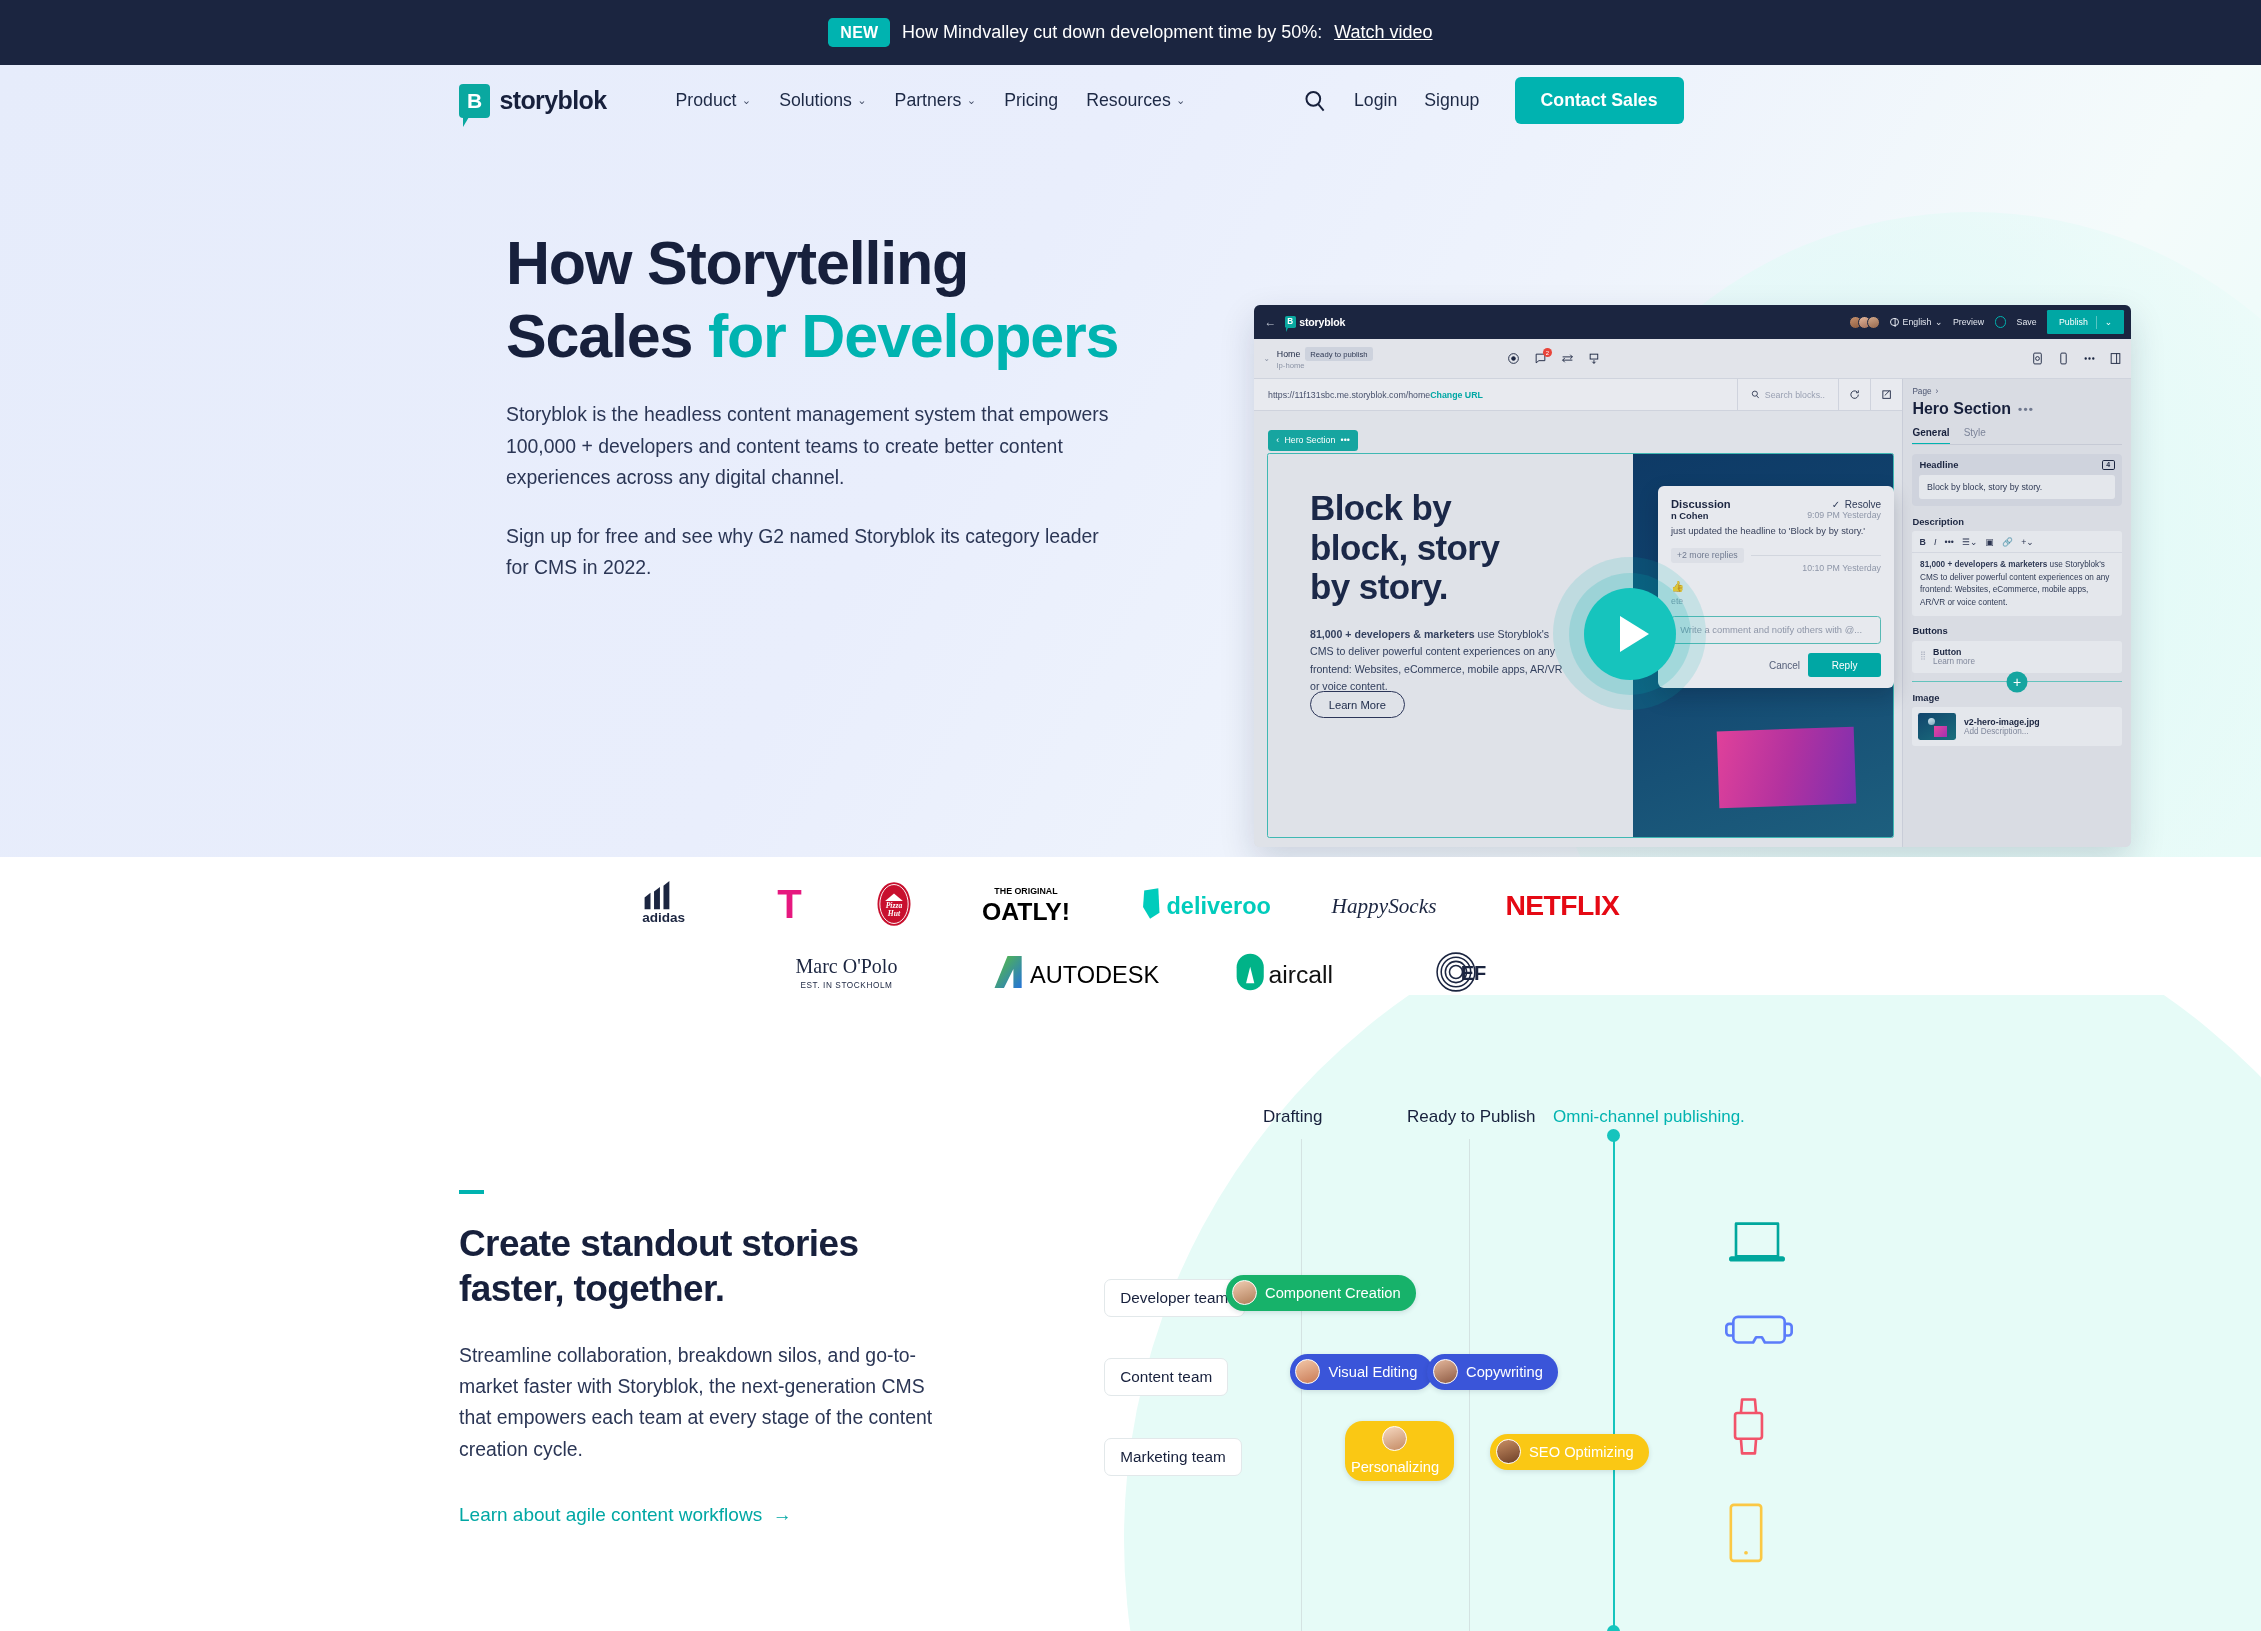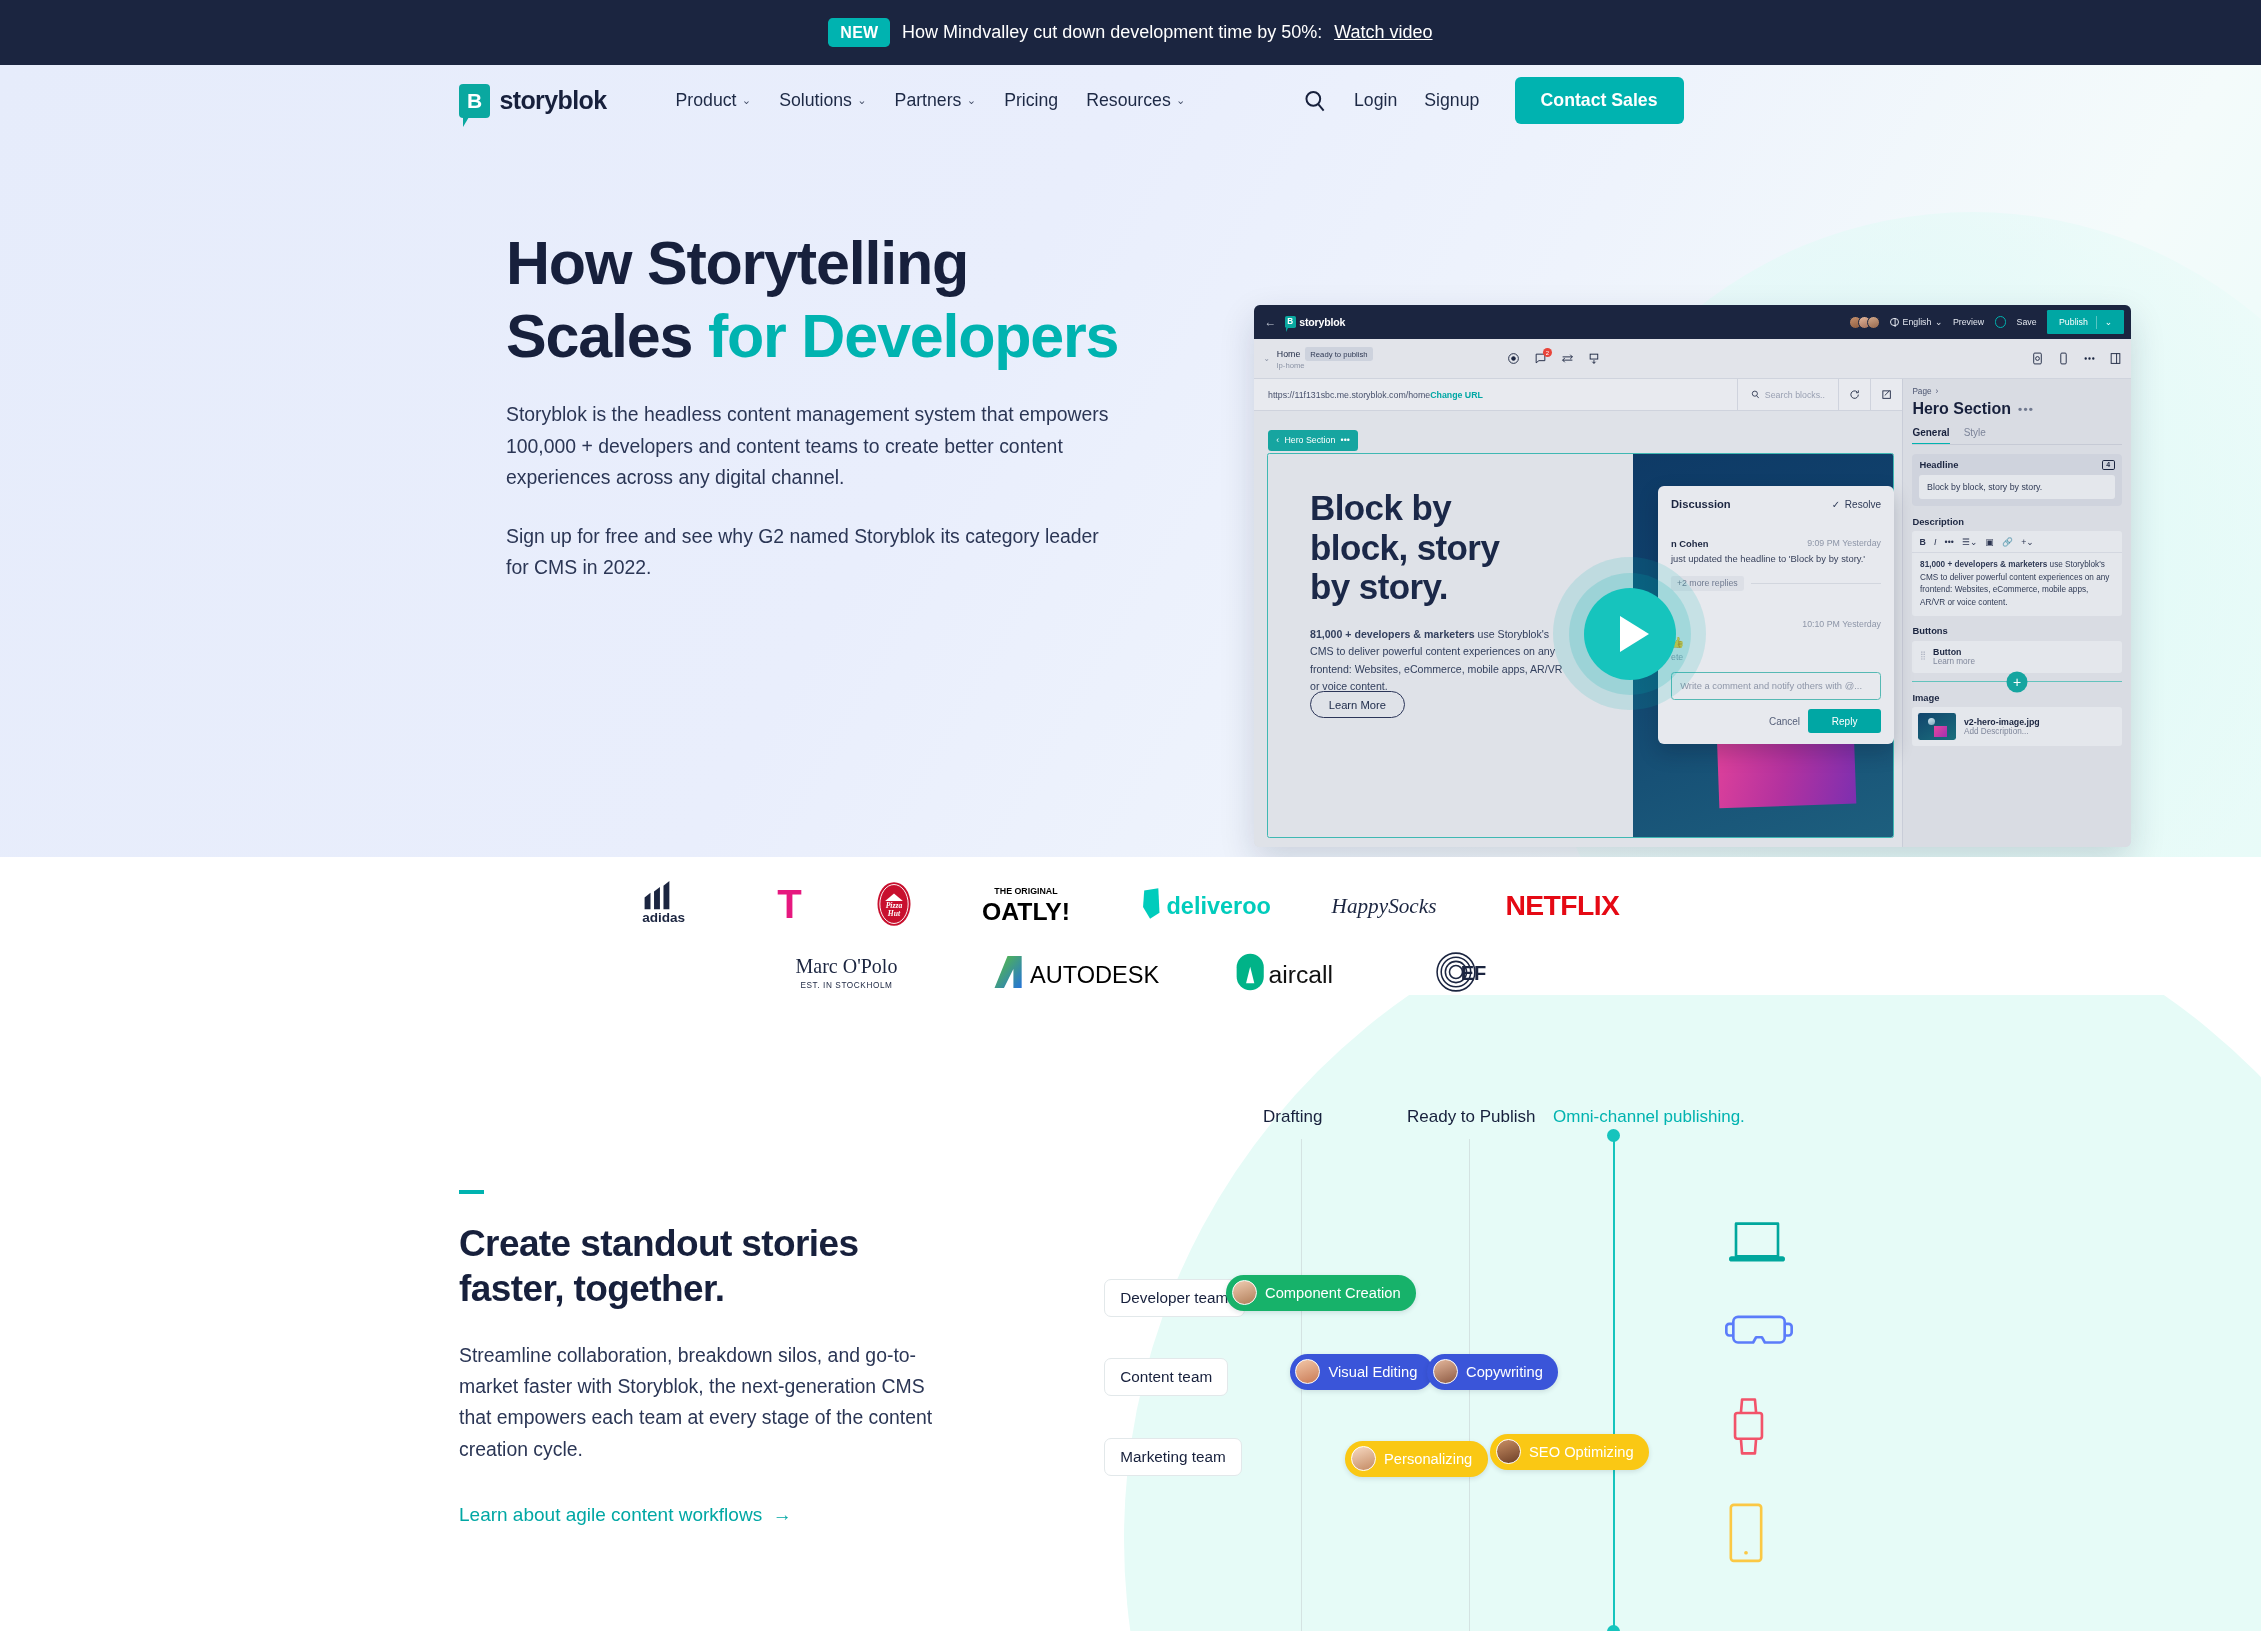--- a/index.html
+++ b/index.html
@@ -246,21 +246,21 @@
 
   
   .mk-discussion {
     position: absolute; left: 404px; top: 75px; width: 236px;
     background: #e7e9ee; border-radius: 5.9px; padding: 12.4px 13px 10.6px;
     box-shadow: 0 8.2px 20px rgba(10,20,40,.22); z-index: 12;
   }
   .dis-head { display: flex; align-items: center; justify-content: space-between; }
   .dis-title { font-size: 11.2px; font-weight: bold; color: #1b2540; }
   .dis-resolve { font-size: 10px; color: #2e3a57; display: flex; gap: 4.7px; align-items: center; cursor: pointer; }
-  .dis-row { display: flex; justify-content: space-between; margin-top: 28px; }
+  .dis-row { display: flex; justify-content: space-between; margin-top: 0; }
   .dis-name { font-size: 9.4px; font-weight: bold; color: #1b2540; }
   .dis-time { font-size: 8.8px; color: #8e96a8; }
   .dis-msg { font-size: 9.4px; line-height: 1.45; color: #39425c; margin-top: 2.4px; }
   .dis-more-wrap { display:flex; align-items:center; gap: 7px; margin-top: 10.6px; }
   .dis-more { font-size: 8.8px; color: #6e7party; color:#707a90; background: #dcdfe6; padding: 2.4px 5.9px; border-radius: 2.4px; cursor: pointer;}
   .dis-rule { flex: 1; height: 0.6px; background: #d2d6de; }
   .dis-thumb { font-size: 10.6px; margin-top: 7px; }
   .dis-delete { font-size: 8.8px; color: #8e96a8; margin-top: 3.5px; }
   .dis-input {
     margin-top: 9.4px; border: 0.8px solid #56b9b4; border-radius: 3.5px;
@@ -808,21 +808,21 @@
     <span>Component Creation</span>
   </div>
   <div class="pill-task pill-blue" style="left:26.5px; top:247px;">
     <span class="av av-2"></span>
     <span>Visual Editing</span>
   </div>
   <div class="pill-task pill-blue" style="left:164px; top:247px;">
     <span class="av av-3"></span>
     <span>Copywriting</span>
   </div>
-  <div class="pill-task pill-yellow" style="left:82px; top:334px;">
+  <div class="pill-task pill-yellow" style="left:82px; top:314px;flex-direction:column;">
     <span class="av av-4"></span>
     <span>Personalizing</span>
   </div>
   <div class="pill-task pill-yellow" style="left:227px; top:327px;">
     <span class="av av-5"></span>
     <span>SEO Optimizing</span>
   </div>
 </div>
 
 <div class="devices">

